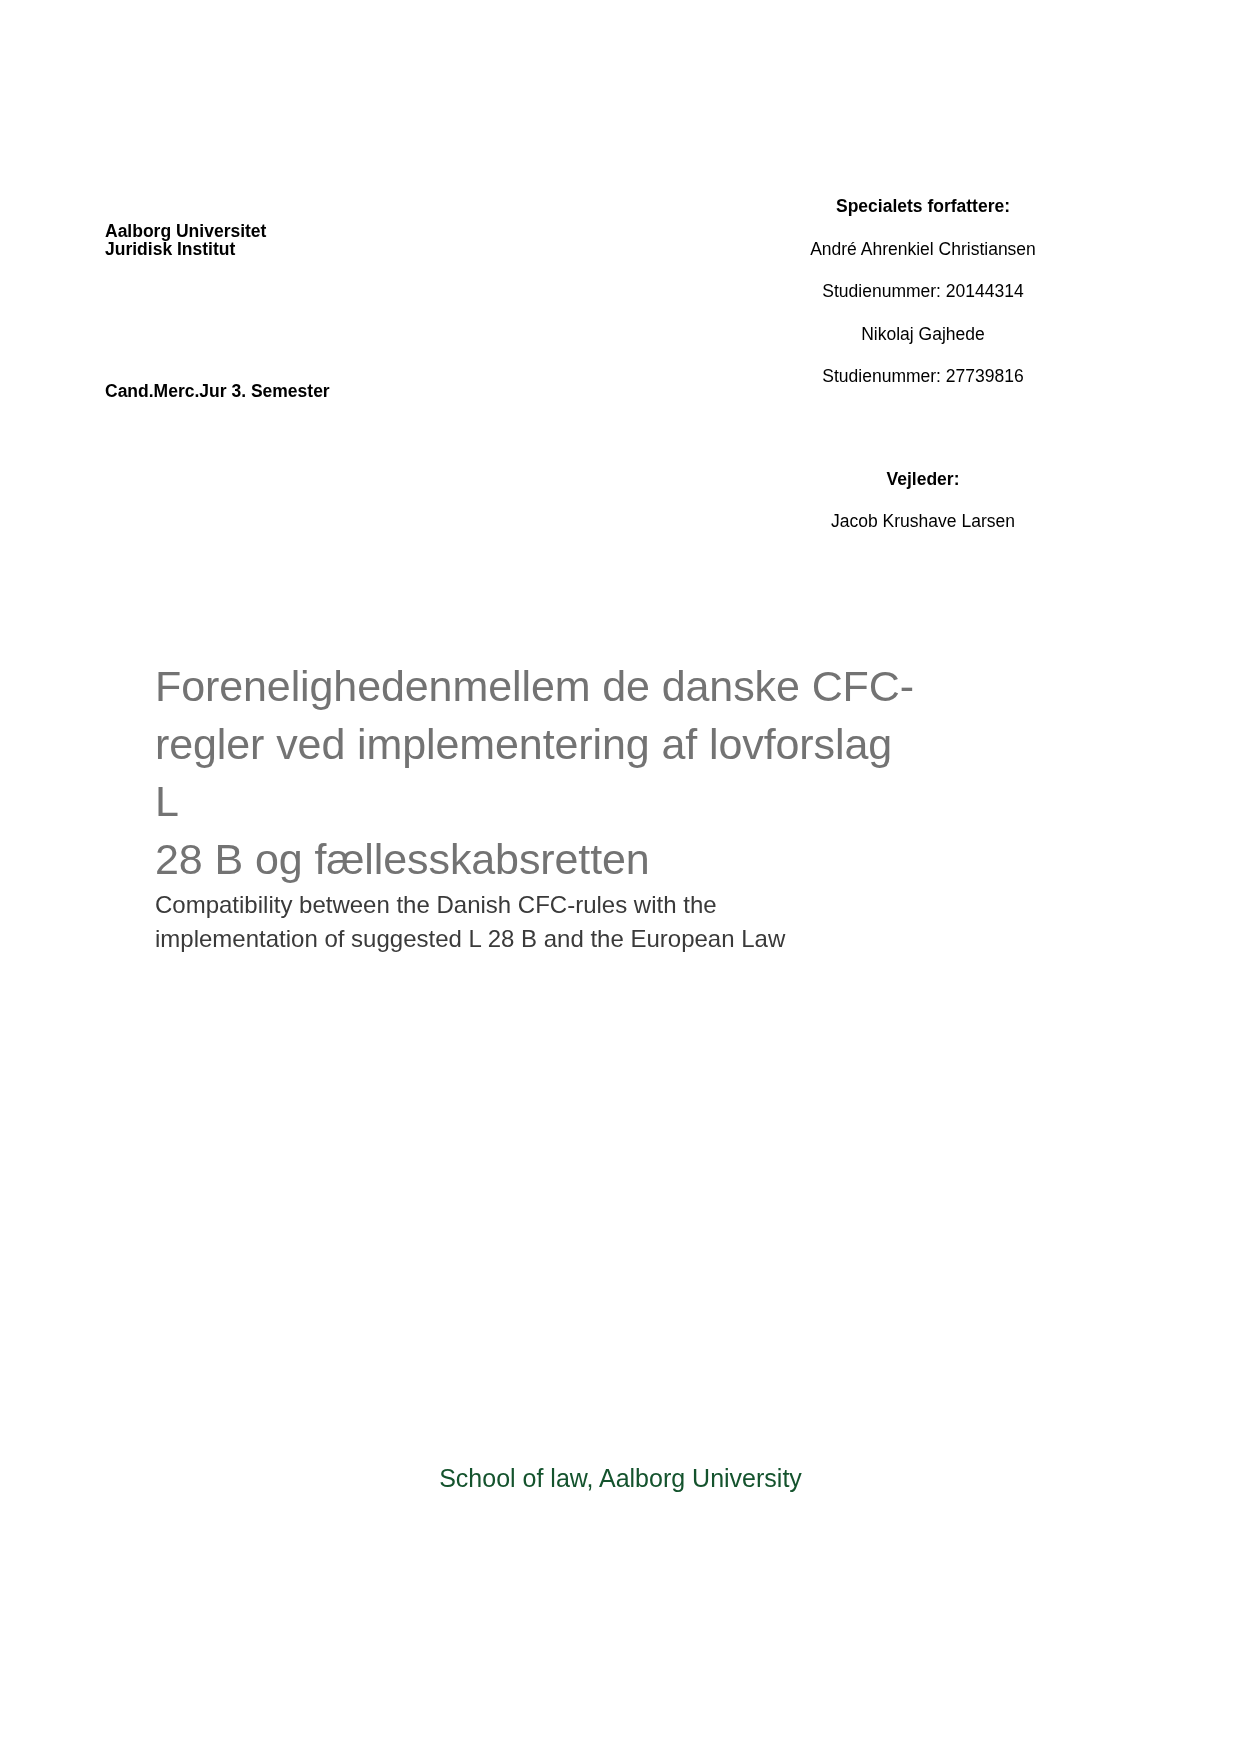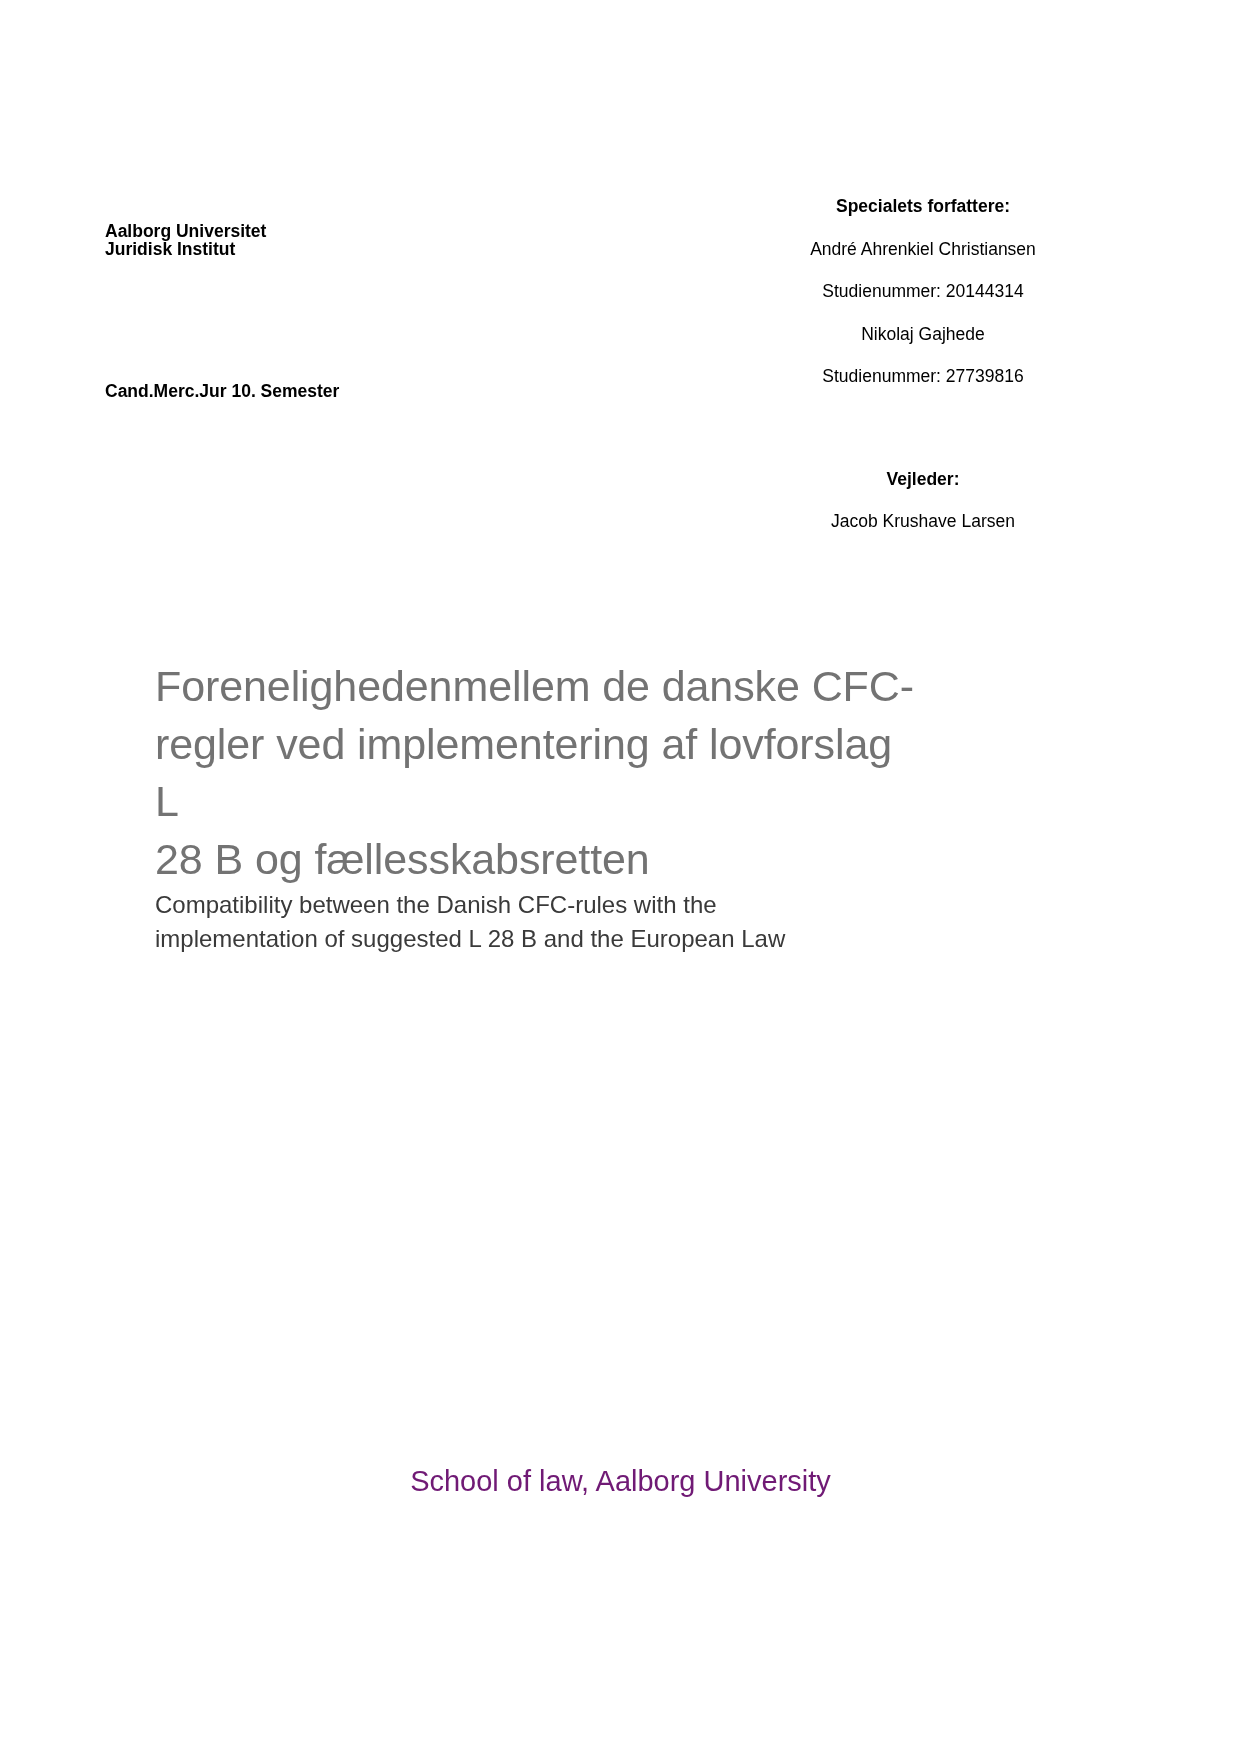--- a/index.html
+++ b/index.html
@@ -81,38 +81,38 @@
 
   
   .footer {
     position: absolute;
     left: 0;
     right: 0;
     top: 1460px;
     text-align: center;
   }
   .footer-line {
-    font-size: 29px;
+    font-size: 25px;
     line-height: 1.45;
     font-weight: normal;
-    color: #701a75;
+    color: #14532d;
     margin: 0;
     text-align: center;
   }
 </style>
 </head>
 <body>
 
 <div class="page">
 
   <div class="meta-left">
     <p class="meta-line bold sp-1">Aalborg Universitet</p>
     <p class="meta-line bold sp-0">Juridisk Institut</p>
     <div class="gap-block"></div>
-    <p class="meta-line bold sp-0">Cand.Merc.Jur 10. Semester</p>
+    <p class="meta-line bold sp-0">Cand.Merc.Jur 3. Semester</p>
   </div>
 
   <div class="meta-right">
     <p class="meta-line bold sp-0">Specialets forfattere:</p>
     <p class="meta-line sp-1">André Ahrenkiel Christiansen</p>
     <p class="meta-line sp-1">Studienummer: 20144314</p>
     <p class="meta-line sp-1">Nikolaj Gajhede</p>
     <p class="meta-line sp-1">Studienummer: 27739816</p>
 
     <div class="gap-block"></div>

